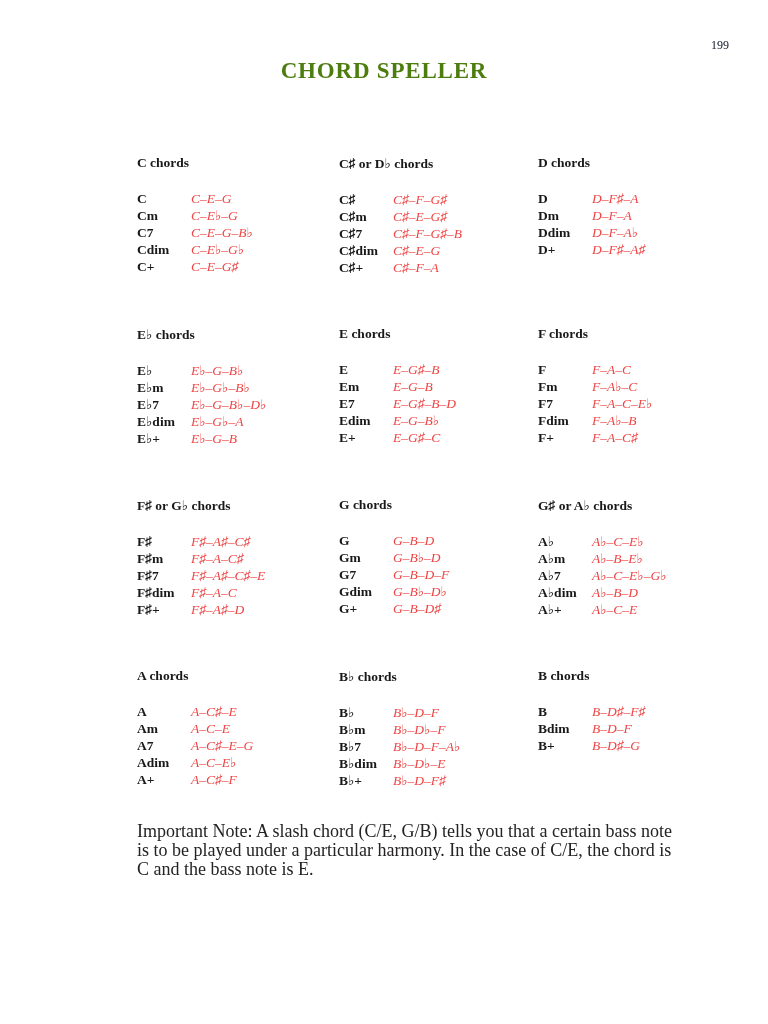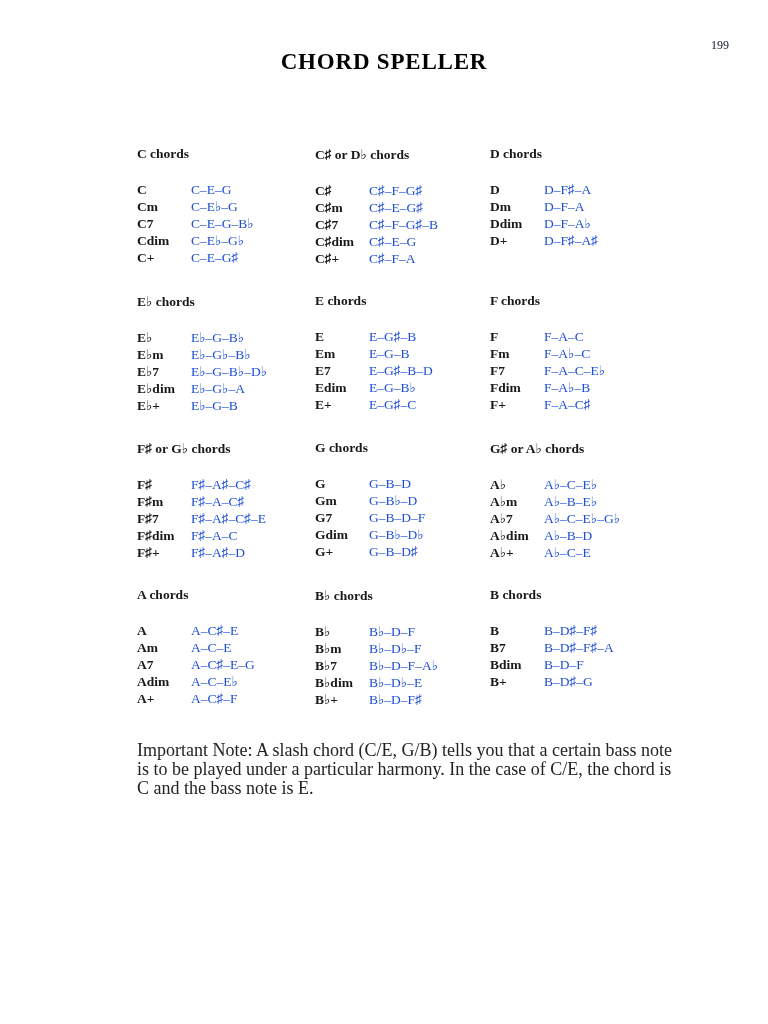--- a/index.html
+++ b/index.html
@@ -16,33 +16,34 @@
     overflow: hidden;
   }
   .page-number {
     position: absolute;
     top: 38px;
     right: 39px;
     font-size: 12px;
     color: #0f172a;
   }
   .title {
-    margin: 8px;
+    margin: 17px;
     padding-top: 41px;
     text-align: center;
     font-size: 23px;
     font-weight: bold;
     letter-spacing: 0.8px;
-    color: #000000;
+    color: #4d7c0f;
   }
   .chord-grid {
     margin: 71px 50px 0 137px;
     display: grid;
     grid-template-columns: 178px 175px auto;
     column-gap: 0;
+    gap: 24px;
   }
   .chord-group {
     margin-bottom: 26px;
   }
   .group-header {
     margin: 0 0 19px 0;
     font-size: 13.5px;
     font-weight: bold;
     color: #1a1818;
   }
@@ -54,22 +55,23 @@
     font-size: 13.5px;
     line-height: 17px;
   }
   .chord-name {
     flex: none;
     width: 54px;
     font-weight: bold;
     color: #1a1818;
   }
   .chord-notes {
-    color: #1d4ed8;
+    color: #ef4444;
     white-space: nowrap;
+    font-style: italic;
   }
   .note {
     margin: 7px 80px 0 137px;
     max-width: 540px;
     font-size: 18px;
     line-height: 19px;
     color: #242222;
   }
 </style>
 </head>
@@ -407,24 +409,20 @@
 
   <section class="chord-group">
     <h2 class="group-header">B chords</h2>
     <div class="entries">
   <div class="entry">
     <span class="chord-name">B</span>
     <span class="chord-notes">B–D♯–F♯</span>
   </div>
 
 
-  <div class="entry">
-    <span class="chord-name">B7</span>
-    <span class="chord-notes">B–D♯–F♯–A</span>
-  </div>
 
   <div class="entry">
     <span class="chord-name">Bdim</span>
     <span class="chord-notes">B–D–F</span>
   </div>
 
   <div class="entry">
     <span class="chord-name">B+</span>
     <span class="chord-notes">B–D♯–G</span>
   </div>

